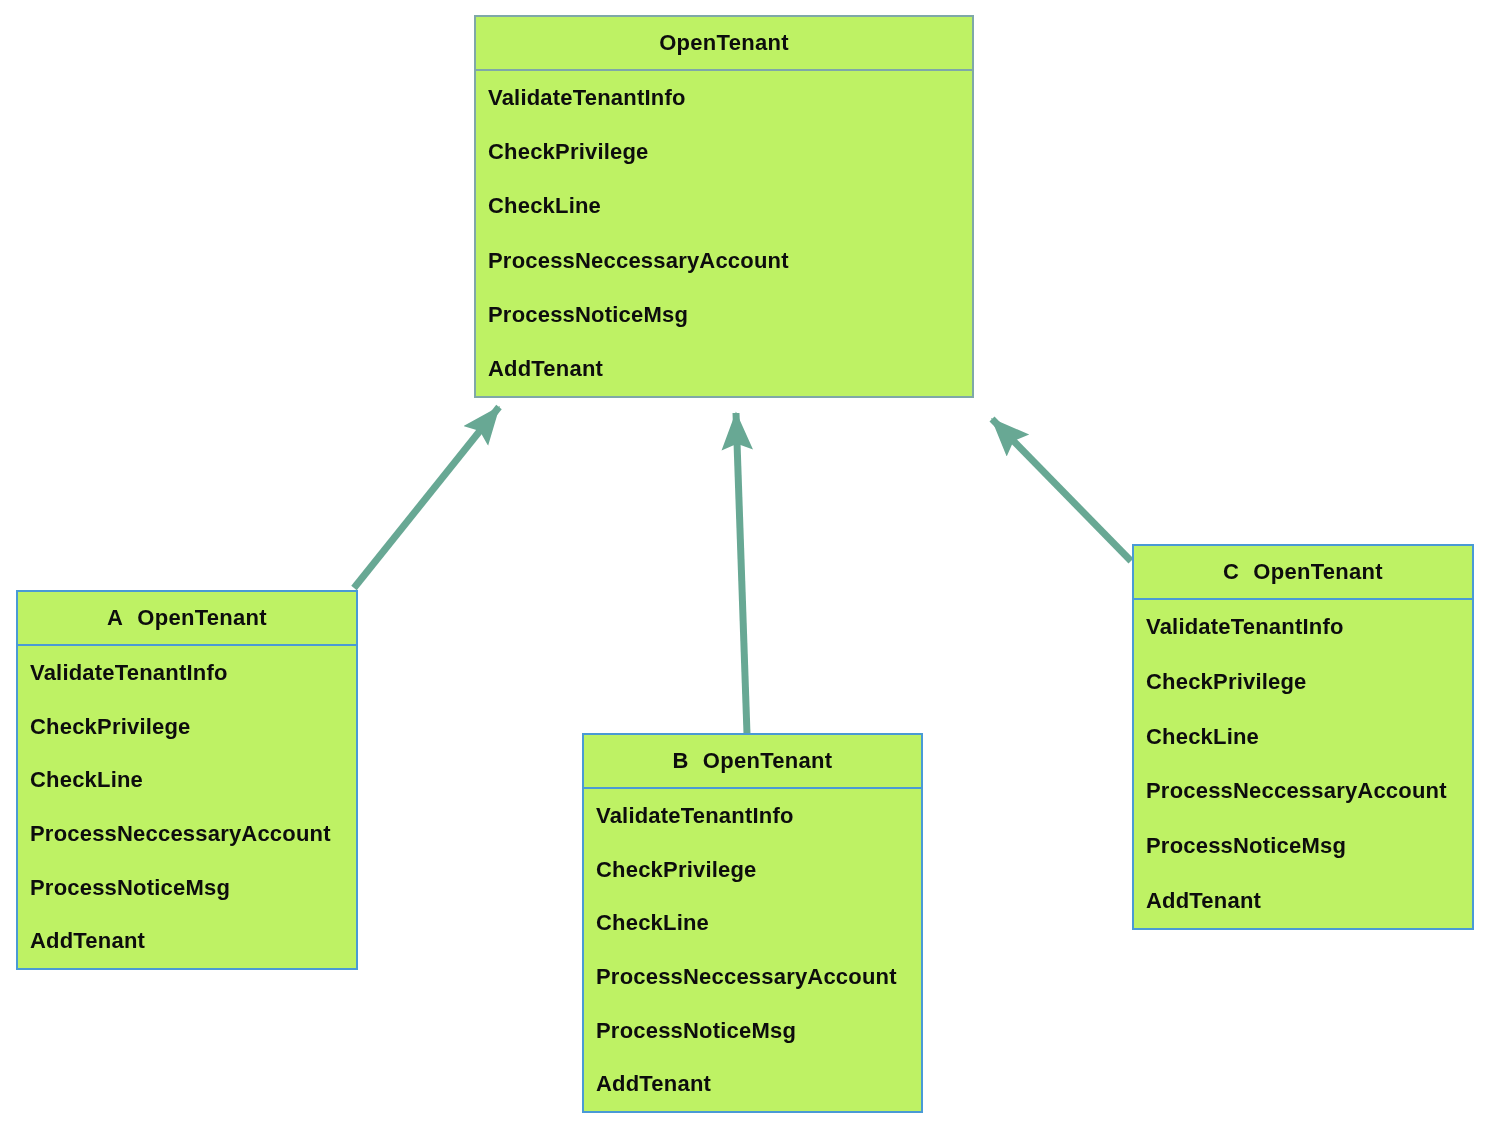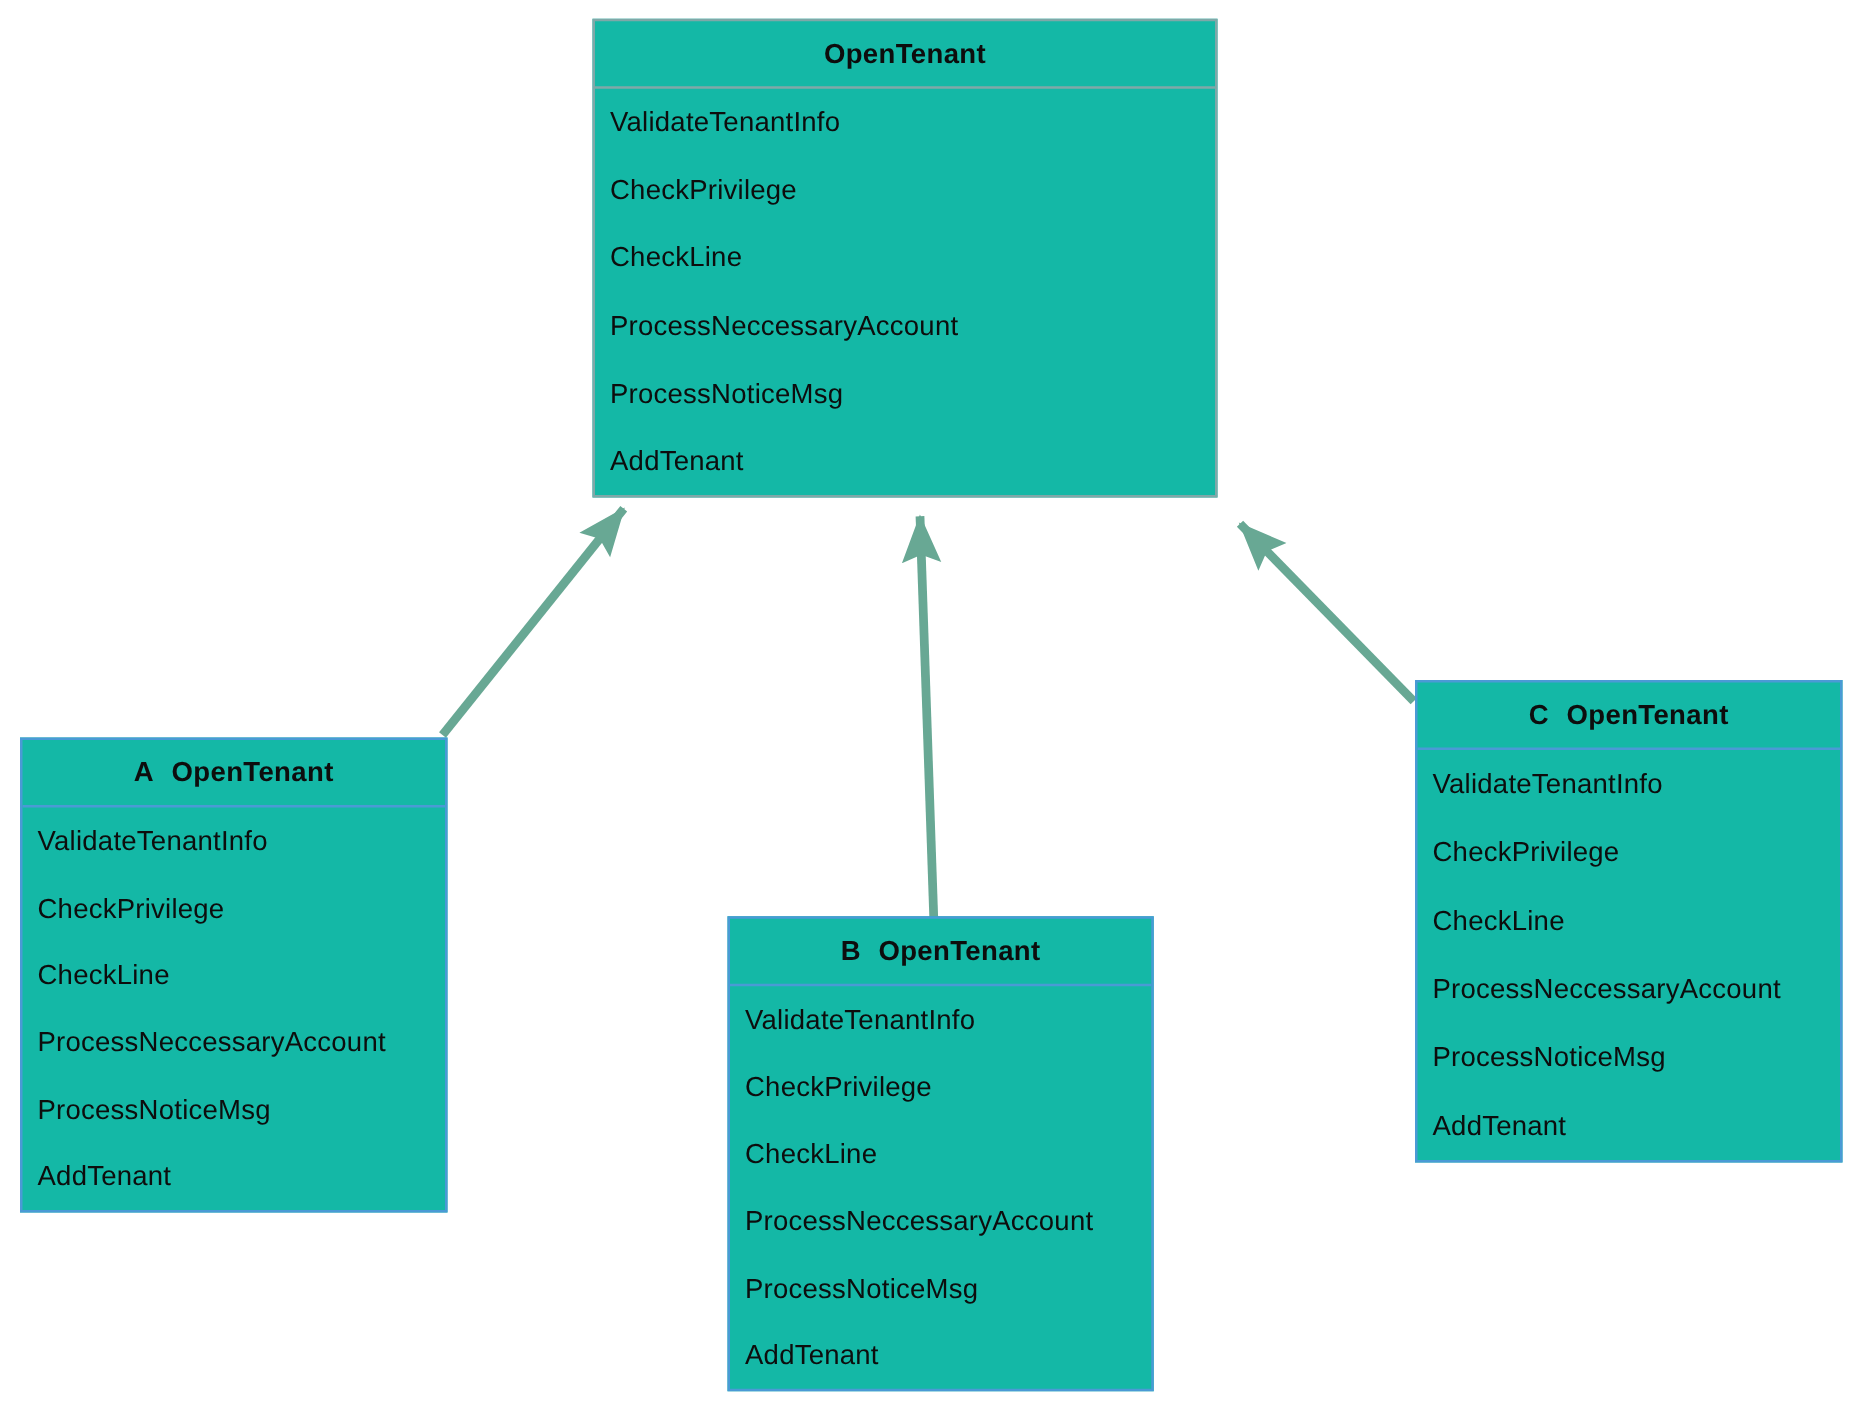--- a/index.html
+++ b/index.html
@@ -30,21 +30,21 @@
   }
   .arrow-line{
     stroke:var(--arrow-color);
     stroke-width:7;
     fill:none;
   }
   .arrowhead{ fill:var(--arrow-color); }
 
   .class-box{
     position:absolute;
-    background:#14b8a6;
+    background:#bef264;
     border:2px solid;
     display:flex;
     flex-direction:column;
   }
   .class-box.parent{ border-color:var(--parent-border); }
   .class-box.child{ border-color:var(--child-border); }
 
   .class-header{
     height:54px;
     flex:0 0 54px;
@@ -67,21 +67,21 @@
     flex:1 1 auto;
     display:flex;
     flex-direction:column;
     overflow:hidden;
   }
   .method-item{
     flex:1 1 0;
     display:flex;
     align-items:center;
     padding-left:12px;
-    font-weight:400;
+    font-weight:700;
     font-size:22px;
     letter-spacing:0.2px;
     white-space:nowrap;
   }
 
   
   .box-parent{ left:474px; top:15px;  width:500px; height:383px; }
   .box-a     { left:16px;  top:590px; width:342px; height:380px; }
   .box-b     { left:582px; top:733px; width:341px; height:380px; }
   .box-c     { left:1132px;top:544px; width:342px; height:386px; }

